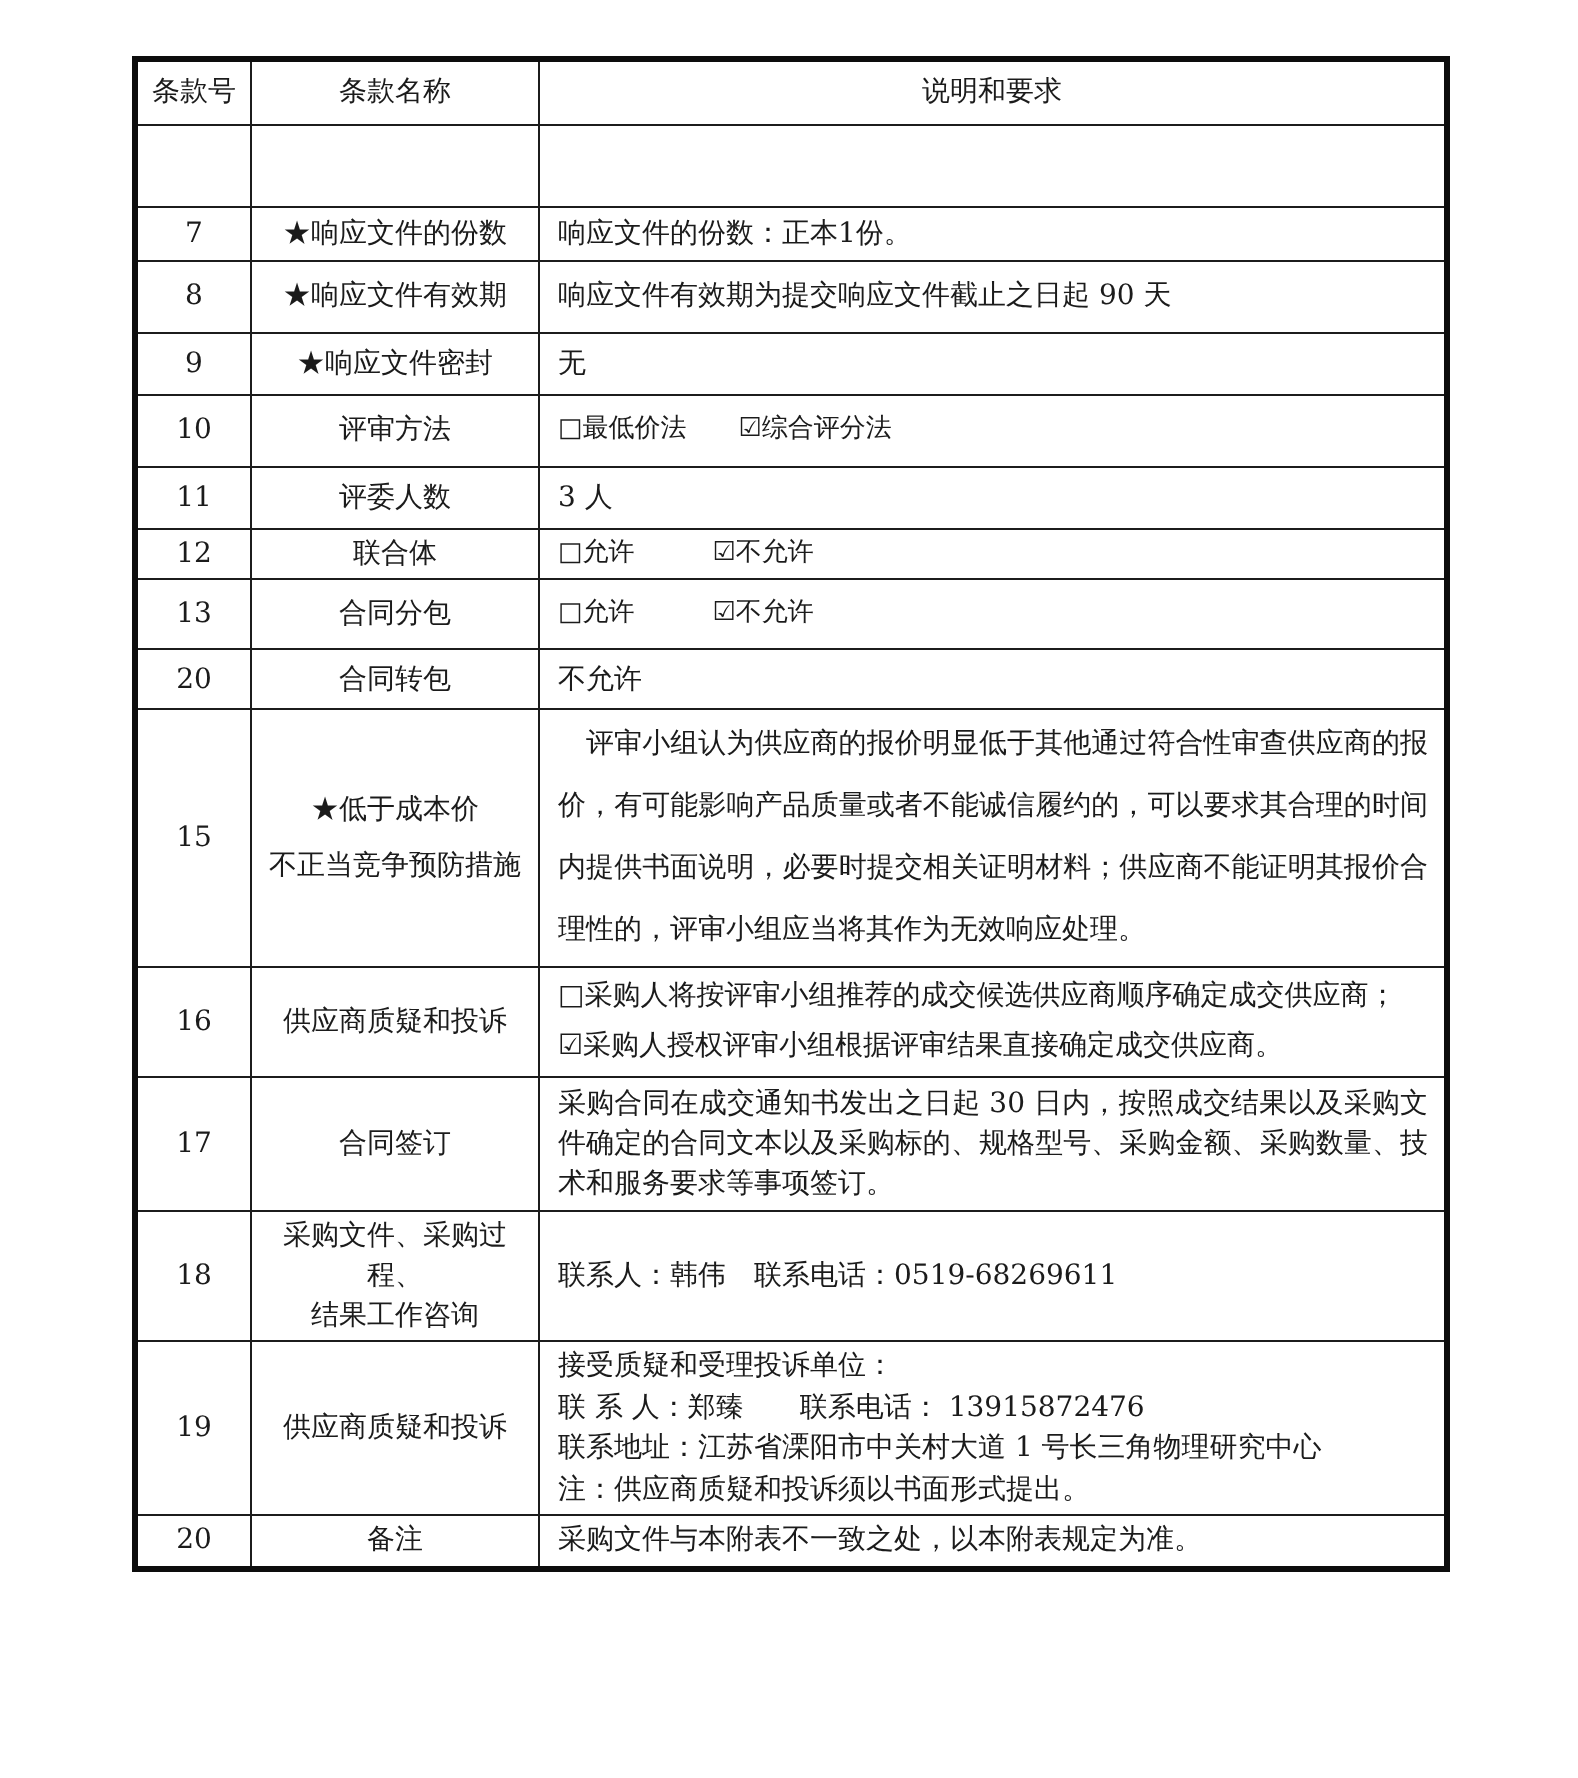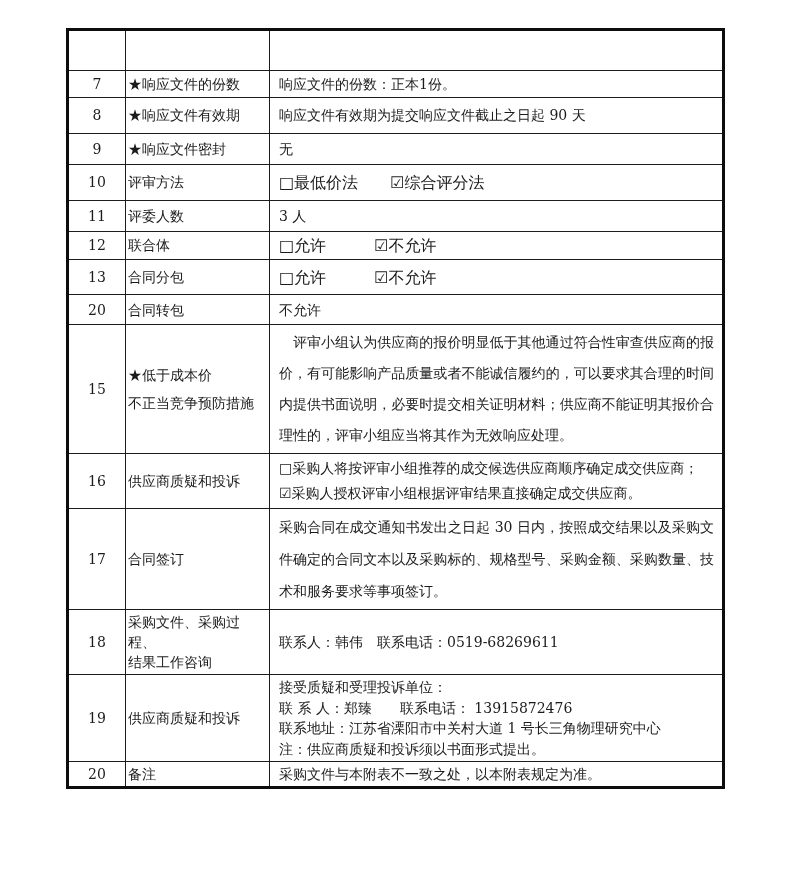--- a/index.html
+++ b/index.html
@@ -32,55 +32,55 @@
     border: 1.5px solid #1c1c1c;
     font-size: 14px;
     font-weight: normal;
     vertical-align: middle;
     padding: 2px 6px;
     line-height: 1.45;
     overflow: hidden;
   }
   th { text-align: center; padding: 4px 2px; }
   .c-no   { text-align: center; }
-  .c-name { white-space: pre-line; padding: 2px 2px; }
+  .c-name { text-align: center; white-space: pre-line; padding: 2px 2px; }
   .c-desc { text-align: left; padding: 2px 8px 2px 9px; white-space: pre-line; }
 
   tr.row-h     { height: 33px; }
   tr.row-empty { height: 41px; }
   tr.row-7     { height: 27px; }
   tr.row-8     { height: 36px; }
   tr.row-9     { height: 31px; }
   tr.row-10    { height: 36px; }
   tr.row-11    { height: 31px; }
   tr.row-12    { height: 23px; }
   tr.row-13    { height: 35px; }
   tr.row-14    { height: 30px; }
   tr.row-15    { height: 124px; }
   tr.row-16    { height: 51px; }
   tr.row-17    { height: 67px; }
   tr.row-18    { height: 43px; }
   tr.row-19    { height: 80px; }
   tr.row-20    { height: 26px; }
 
   tr.row-10 .c-desc, tr.row-12 .c-desc, tr.row-13 .c-desc {
-    font-size: 16px;
+    font-size: 13px;
   }
   tr.row-15 .c-desc {
     white-space: normal;
     text-align: justify;
     text-indent: 14px;
     line-height: 31px;
   }
   tr.row-15 .c-name { line-height: 28px; }
   tr.row-16 .c-desc { line-height: 25px; }
   tr.row-17 .c-desc {
     white-space: normal;
     text-align: justify;
-    line-height: 32px;
+    line-height: 20px;
   }
   tr.row-18 .c-name { line-height: 20px; }
   tr.row-19 .c-desc { line-height: 20.5px; }
 
   .date {
     position: absolute;
     top: 845px;
     right: 79px;
     font-size: 16px;
     letter-spacing: 1px;
@@ -92,20 +92,25 @@
 <div class="doc">
 
   <table class="clauses">
     <colgroup>
         <col class="c1">
         <col class="c2">
         <col class="c3">
       </colgroup>
 
     <tbody>
+        <tr class="row-h">
+      <th>条款号</th>
+      <th>条款名称</th>
+      <th>说明和要求</th>
+    </tr>
 
     <tr class="row-empty">
       <td class="c-no"></td>
       <td class="c-name"></td>
       <td class="c-desc"></td>
     </tr>
 
     <tr class="row-7">
       <td class="c-no">7</td>
       <td class="c-name">★响应文件的份数</td>

